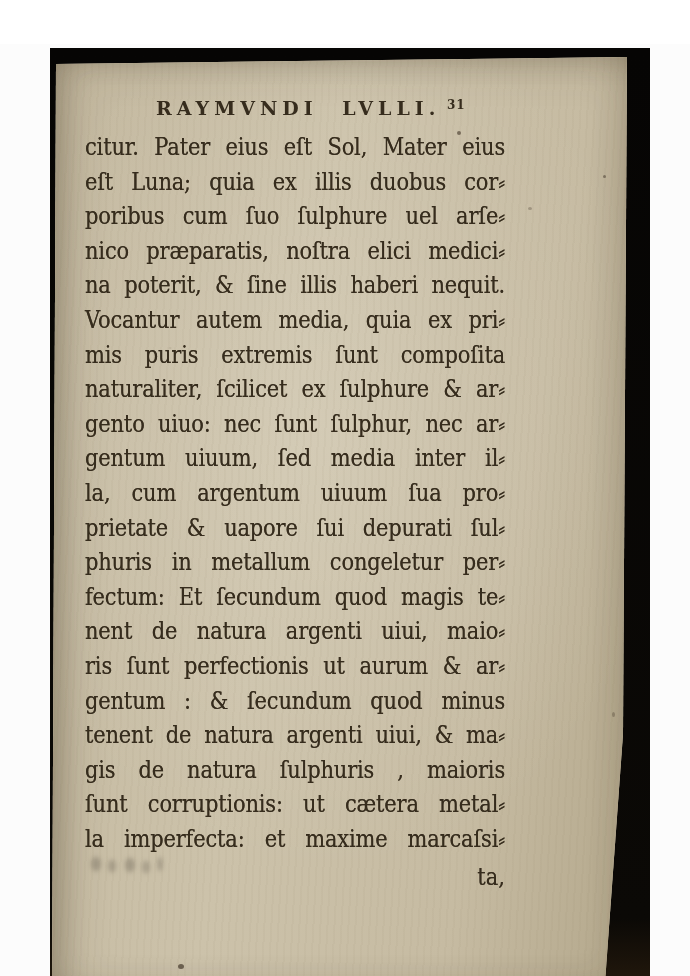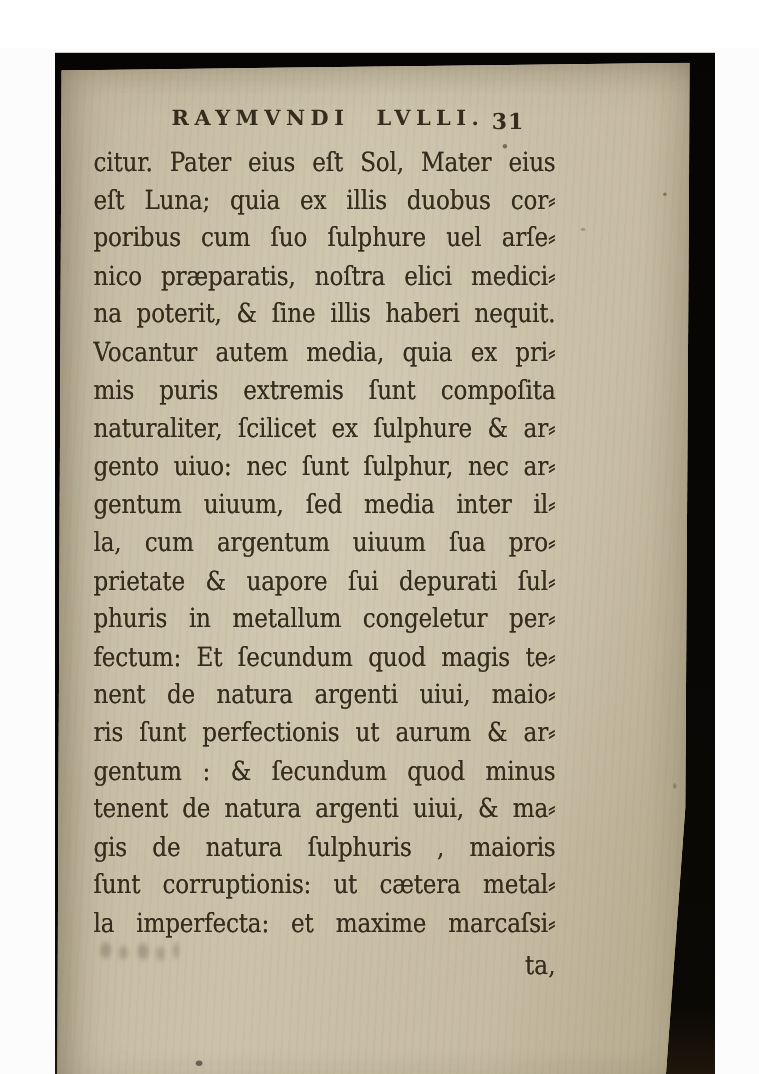--- a/index.html
+++ b/index.html
@@ -45,21 +45,21 @@
       radial-gradient(2px 3px at 220px 760px, rgba(96,84,60,.16), transparent 70%),
       repeating-linear-gradient(93deg, rgba(120,105,75,.045) 0 2px, rgba(0,0,0,0) 2px 7px);
   }
   .page-header-title{
     position:absolute;left:156px;top:53px;
     font-size:19px;font-weight:700;letter-spacing:5px;word-spacing:13px;
     color:var(--ink);white-space:nowrap;
   }
   .folio{
     position:absolute;left:447px;top:54px;
-    font-size:20px;font-weight:700;letter-spacing:1px;color:var(--ink);
+    font-size:12px;font-weight:700;letter-spacing:1px;color:var(--ink);
   }
   .body-text{
     position:absolute;left:85px;top:86px;width:480px;
     transform:scaleX(0.875);transform-origin:0 0;
     color:var(--ink);
   }
   .line{
     font-size:24px;line-height:34.6px;height:34.6px;
     letter-spacing:-0.2px;word-spacing:-3px;
     text-align:justify;text-align-last:justify;

